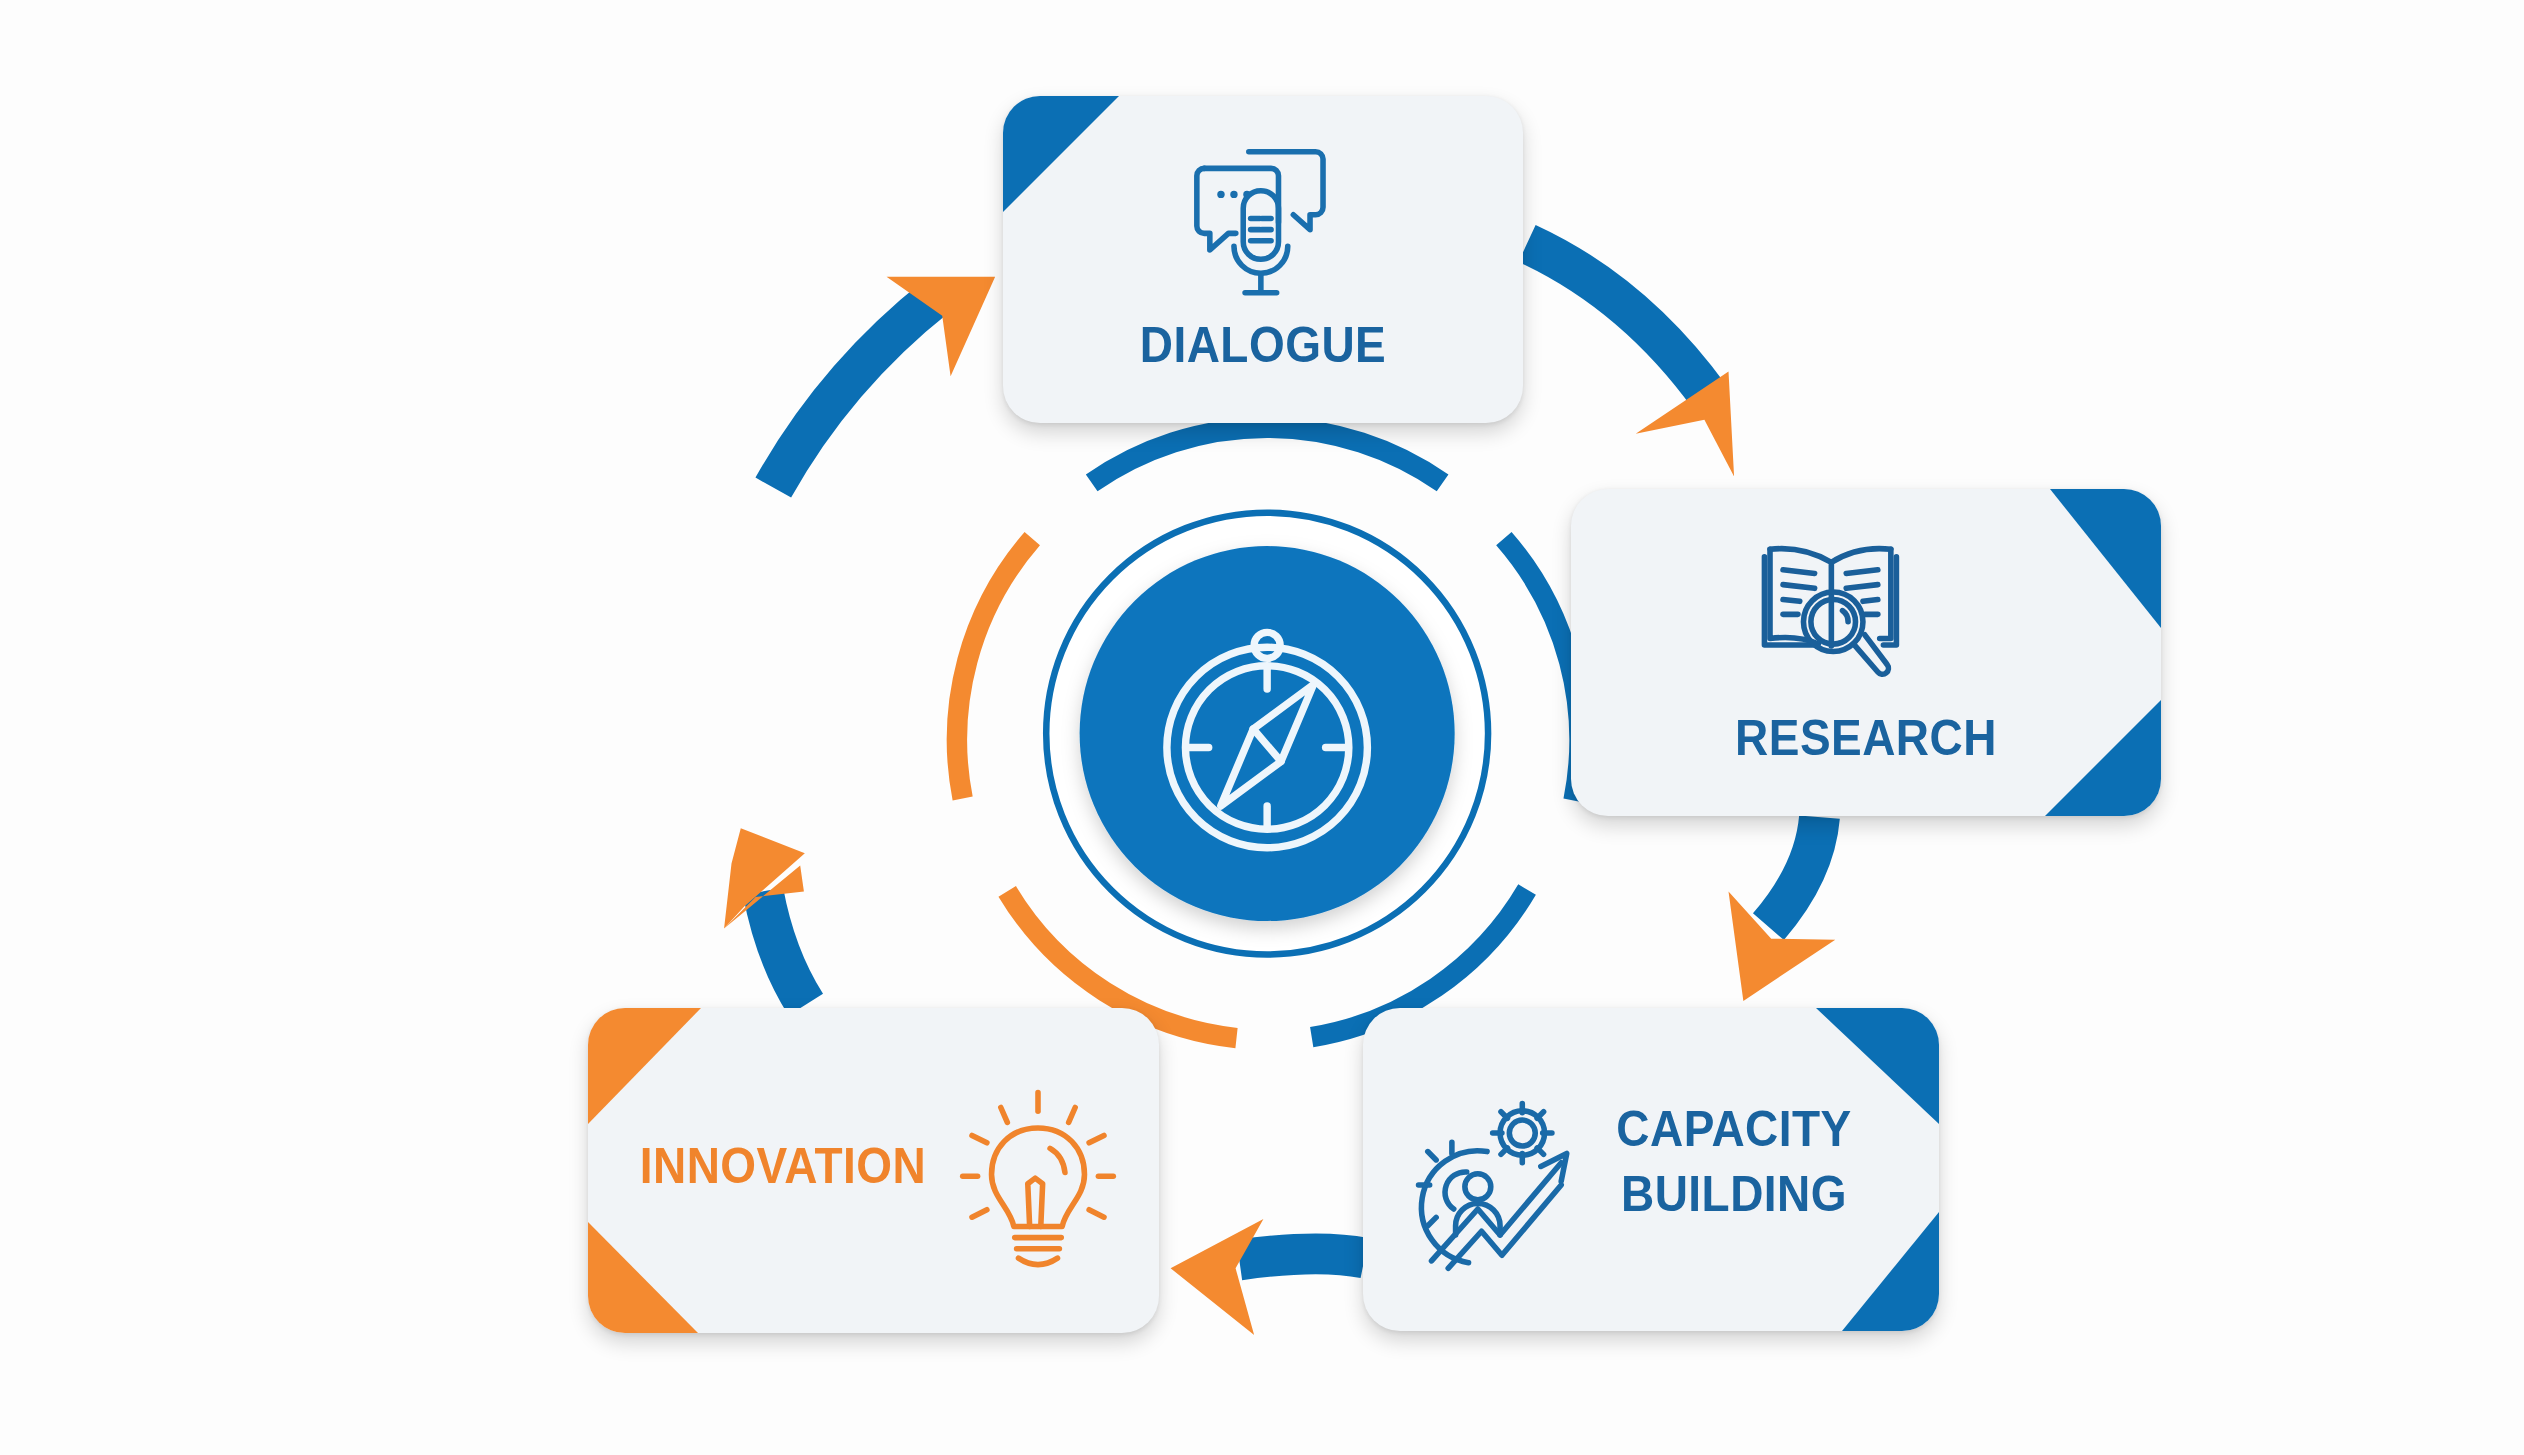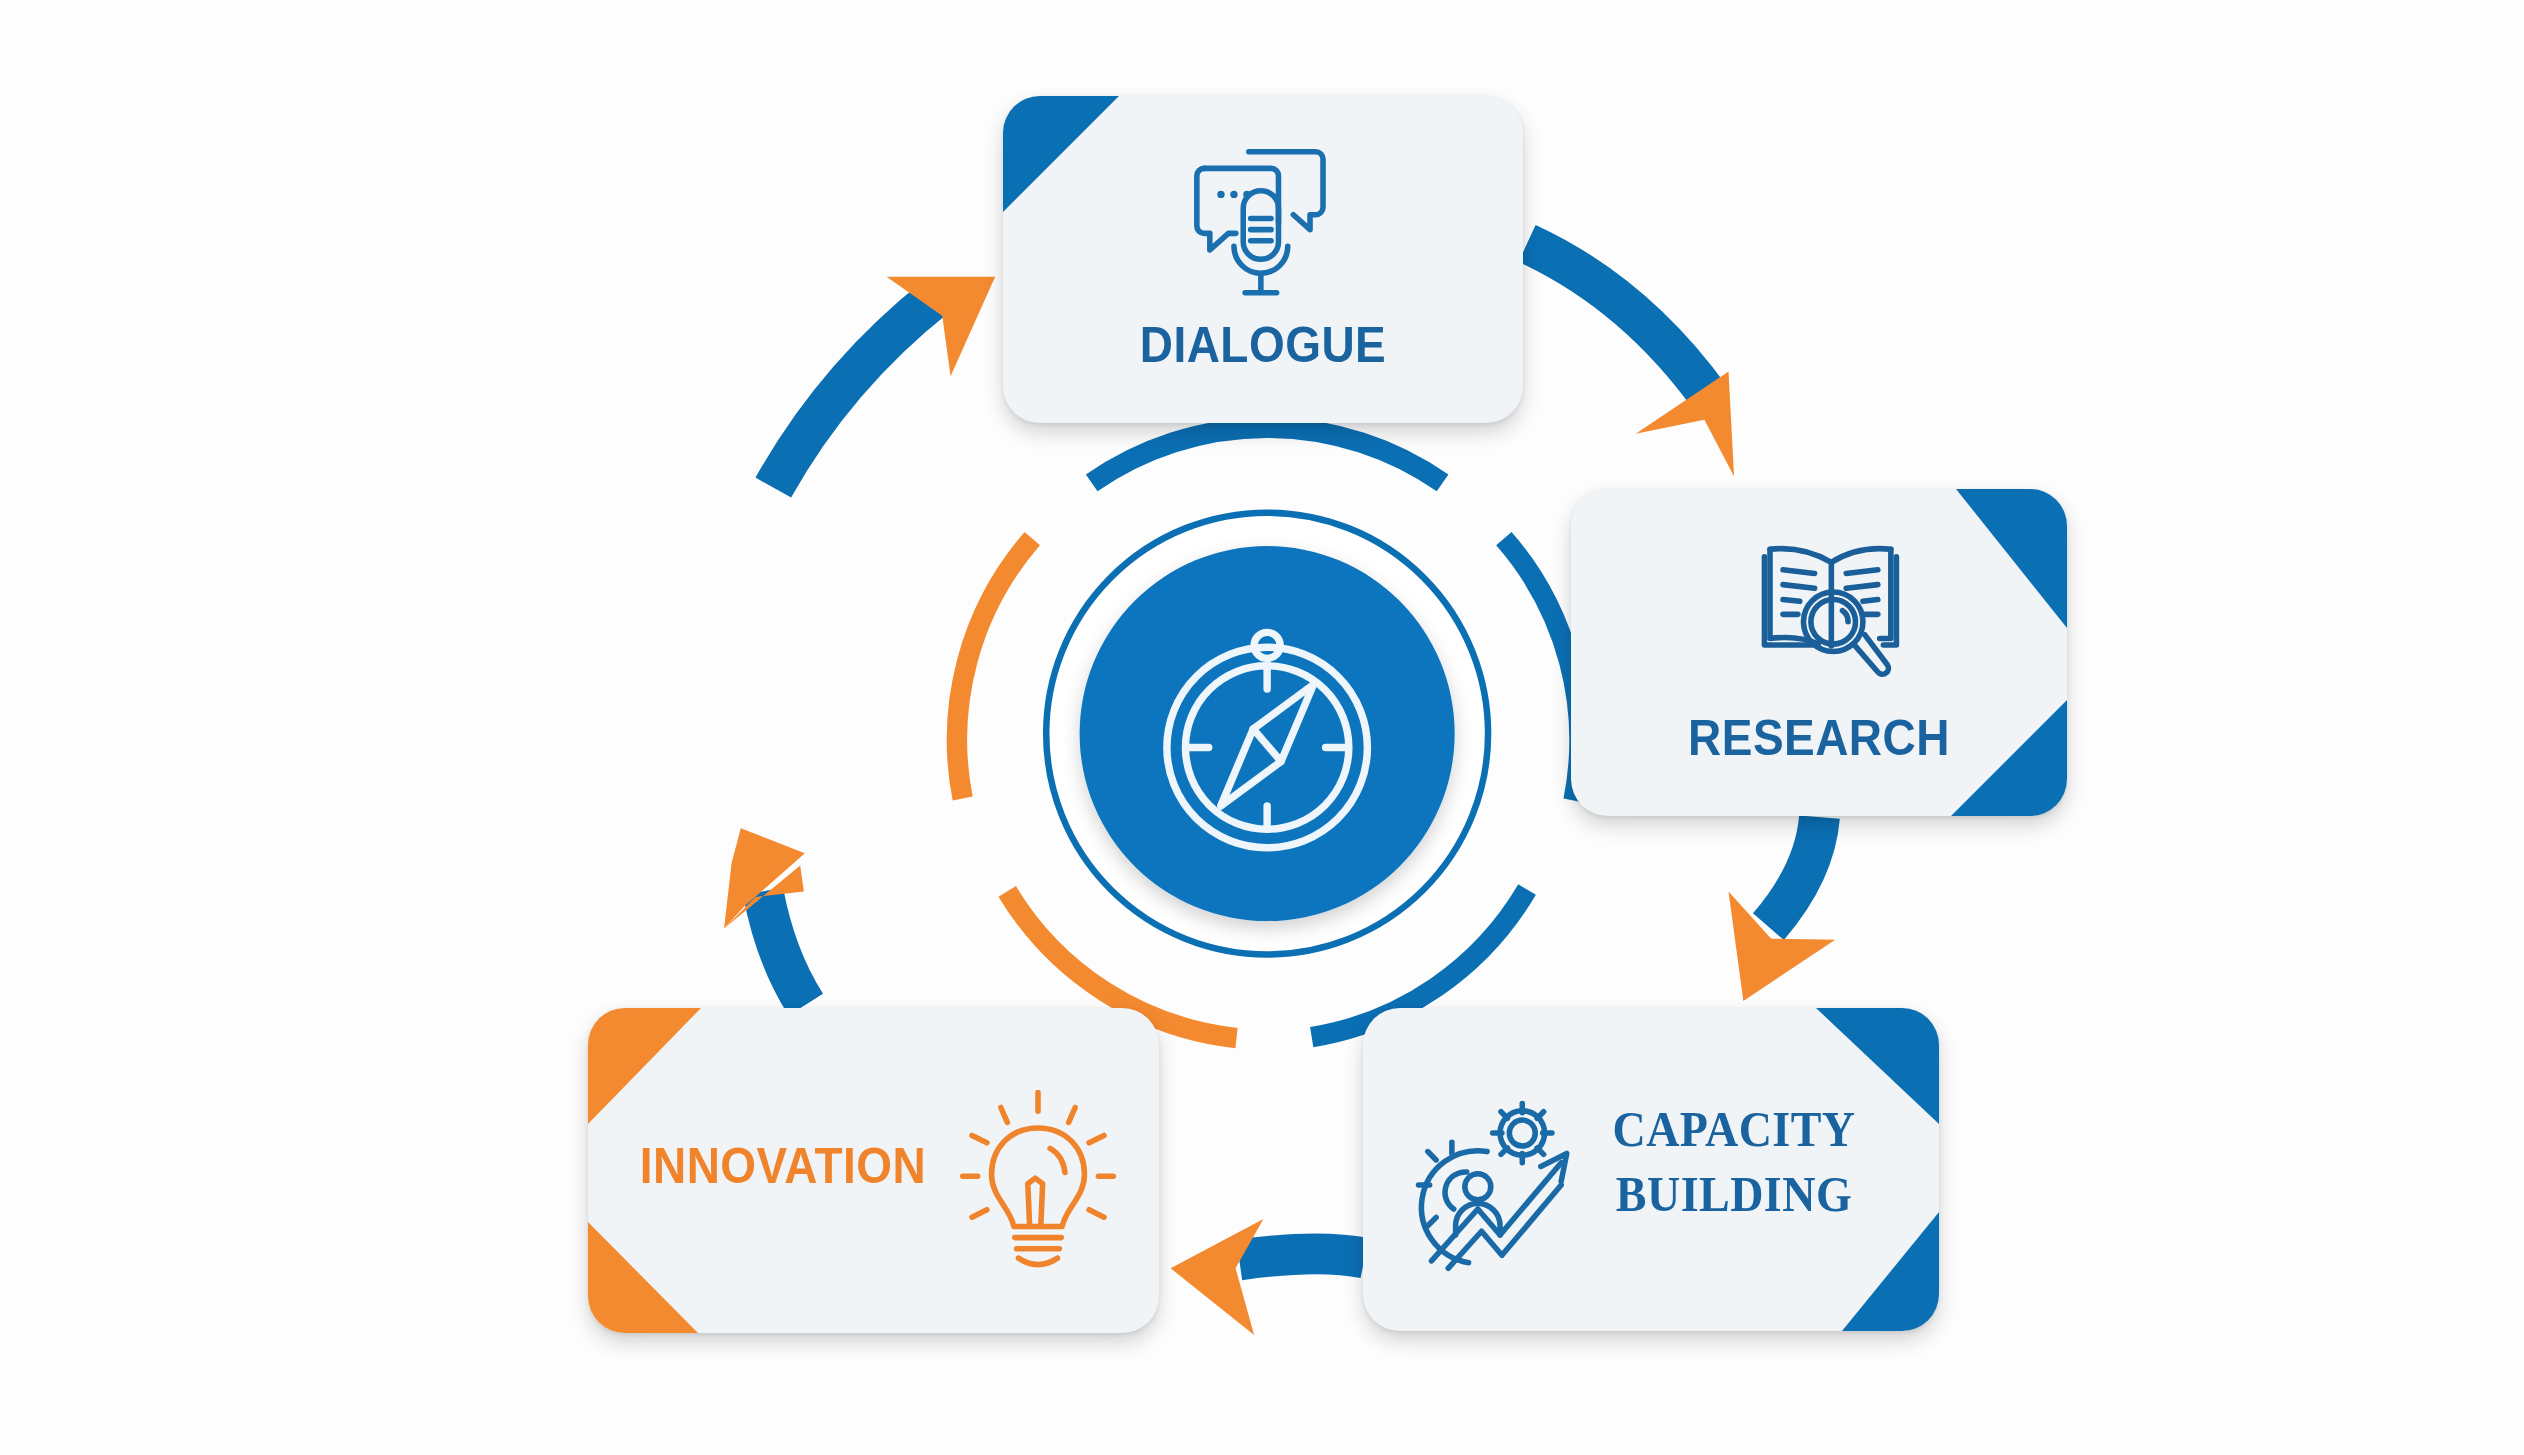--- a/index.html
+++ b/index.html
@@ -108,21 +108,21 @@
       </g>
       <g fill="#1a6fae">
           <circle cx="42" cy="64" r="4"></circle>
           <circle cx="56" cy="64" r="4"></circle>
           <circle cx="70" cy="64" r="4"></circle>
         </g>
     </svg>
     <div class="label blue" style="left:0; right:0; top:221px; text-align:center;">DIALOGUE</div>
   </div>
 
-  <div class="card" style="left:1571px; top:489px; width:496px; height:327px;">
+  <div class="card" style="left:1571px; top:489px; width:590px; height:327px;">
     <div class="corner tr blue-c" style="width:111px;height:139px;"></div>
     <div class="corner br blue-c" style="width:116px;height:116px;"></div>
     <svg class="icon" width="158" height="158" viewBox="0 0 170 170" style="left:186px; top:51px;">
       <g fill="none" stroke="#1a5f9a" stroke-width="6" stroke-linecap="round" stroke-linejoin="round">
         <path d="M 8 18 v 95 h 55"></path>
         <path d="M 150 18 v 95 h -14"></path>
         <path d="M 14 10 q 35 -4 66 14 v 90"></path>
         <path d="M 144 10 q -35 -4 -64 14"></path>
         <path d="M 14 10 v 96 q 30 -4 52 6"></path>
         <path d="M 144 10 v 96 h -12"></path>
@@ -136,21 +136,21 @@
           <line x1="116" y1="80" x2="130" y2="80"></line>
         <circle cx="82" cy="88" r="32"></circle>
         <circle cx="82" cy="88" r="24"></circle>
         <path d="M 92 76 q 6 4 6 12"></path>
         <path d="M 104 112 l 26 30 a 6 6 0 0 0 10 -8 l -24 -32"></path>
       </g>
     </svg>
     <div class="label blue" style="left:0; right:0; top:221px; text-align:center;">RESEARCH</div>
   </div>
 
-  <div class="card" style="left:1363px; top:1008px; width:576px; height:323px;font-family:Liberation Serif, serif;">
+  <div class="card" style="left:1363px; top:1008px; width:576px; height:323px;">
     <div class="corner tr blue-c" style="width:123px;height:116px;"></div>
     <div class="corner br blue-c" style="width:97px;height:119px;"></div>
     <svg class="icon" width="167" height="176" viewBox="0 0 180 190" style="left:48px; top:88px;">
       <g fill="none" stroke="#1a6aa8" stroke-width="6" stroke-linecap="round" stroke-linejoin="round">
 
         <circle cx="120" cy="40" r="14"></circle>
         <path d="M 120 8 v 10 M 120 62 v 10 M 88 40 h 10 M 142 40 h 10 M 97 17 l 7 7 M 136 56 l 7 7 M 97 63 l 7 -7 M 136 24 l 7 -7"></path>
         <circle cx="120" cy="40" r="24"></circle>
 
         <path d="M 82 60 a 48 48 0 1 0 -20 120"></path>

